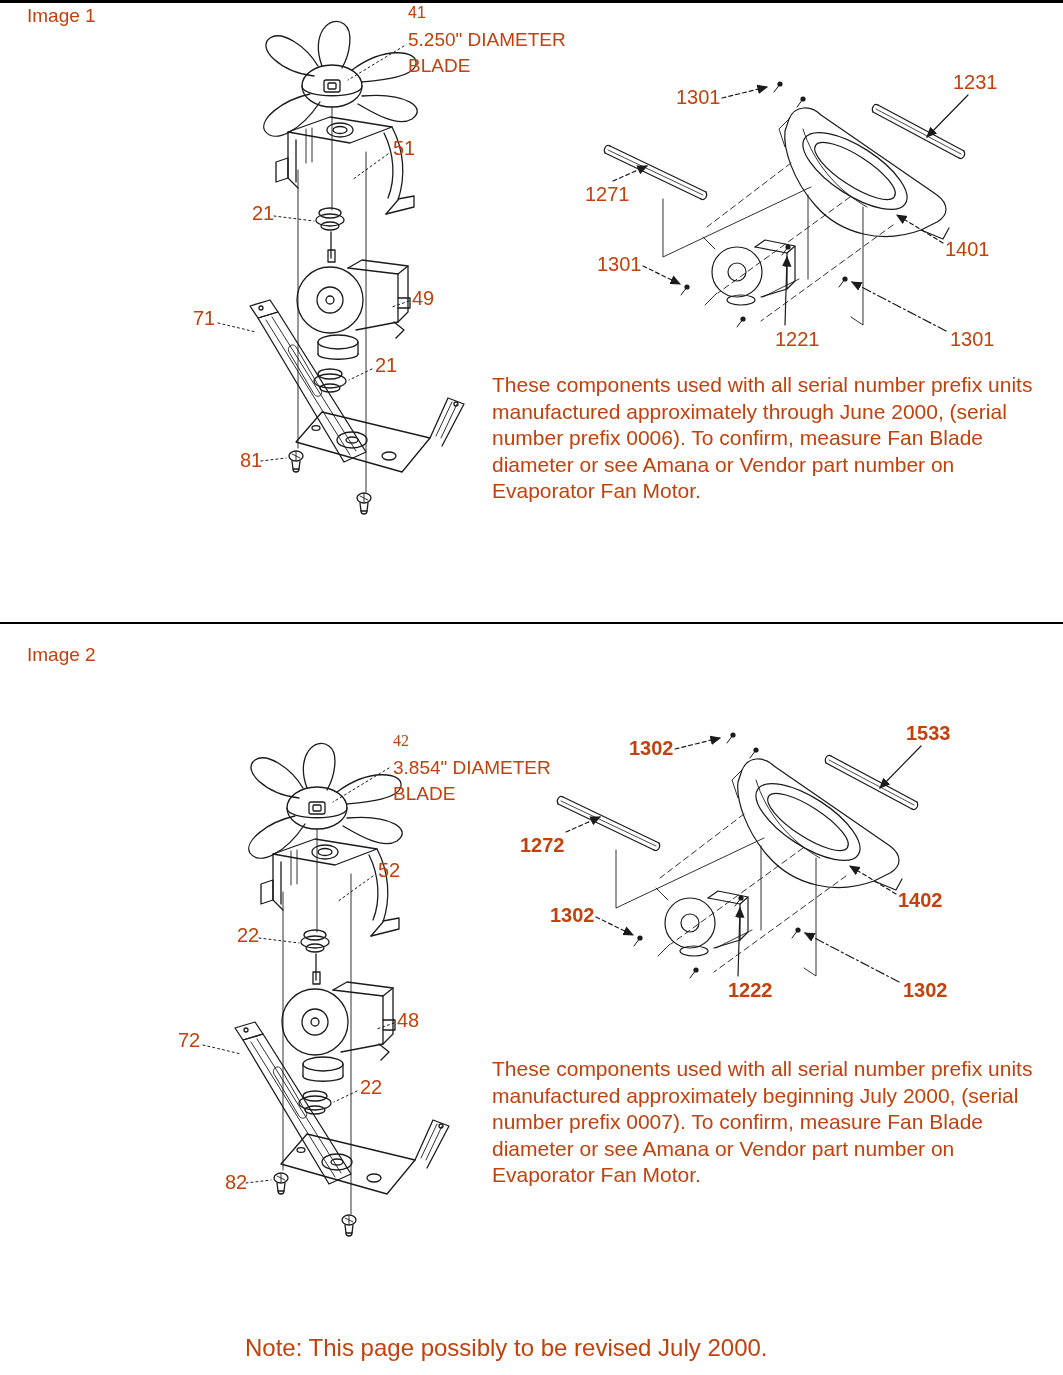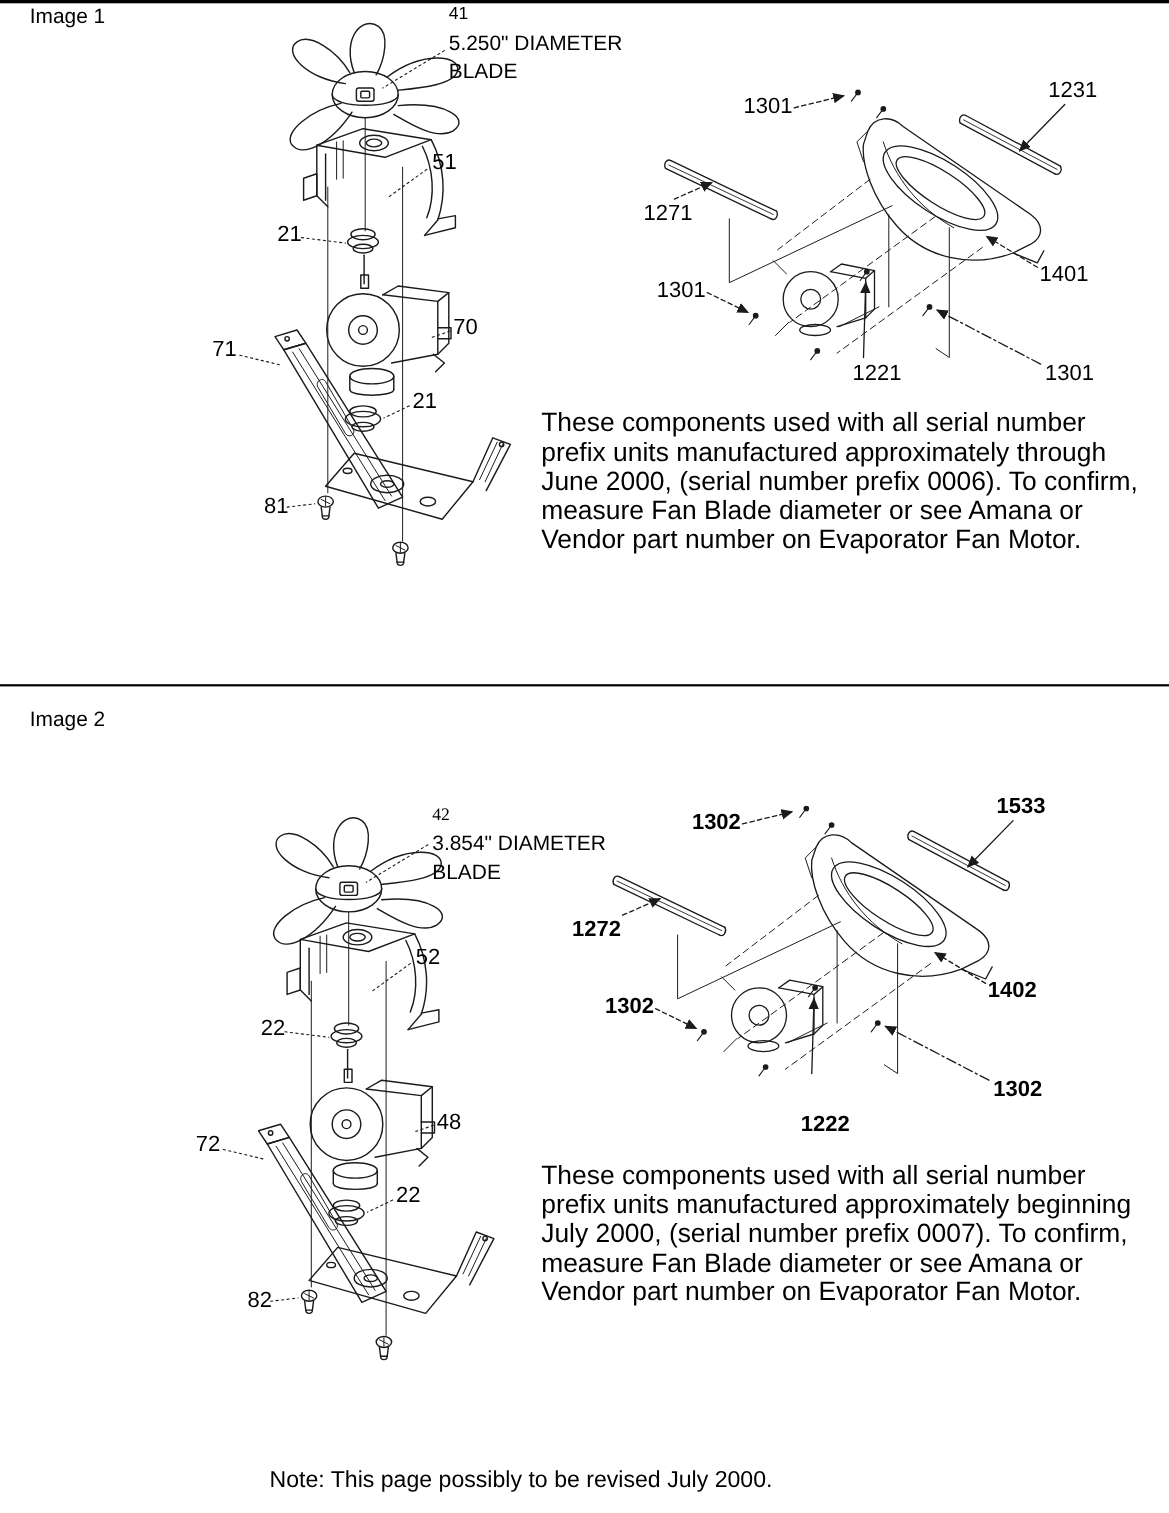--- a/index.html
+++ b/index.html
@@ -1,30 +1,30 @@
 <!DOCTYPE html>
 <html><head>
 <meta charset="utf-8">
 <style>
   html,body{margin:0;padding:0;background:#ffffff;}
   .page{
     position:relative;width:1063px;height:1375px;background:#ffffff;
-    font-family:"Liberation Sans","DejaVu Sans",sans-serif;color:#000000;
+    font-family:"Liberation Sans","DejaVu Sans",sans-serif;color:#c2410c;
     overflow:hidden;
   }
   .top-rule{position:absolute;left:0;top:0;width:1063px;height:3px;background:#000;}
   .divider{position:absolute;left:0;top:622px;width:1063px;height:2px;background:#000;}
   .section-label{position:absolute;font-size:19px;font-weight:400;}
   .sec{position:absolute;}
   .sec svg{position:absolute;left:0;top:0;}
   .callout{position:absolute;font-size:20px;line-height:20px;white-space:nowrap;}
   .blade-num{position:absolute;font-size:16px;line-height:22px;}
   .blade-desc{position:absolute;font-size:19px;line-height:26px;width:190px;}
-  .para{position:absolute;width:548px;font-size:24px;line-height:26.5px;}
-  .footer-note{position:absolute;font-size:21px;}
+  .para{position:absolute;width:548px;font-size:21px;line-height:26.5px;}
+  .footer-note{position:absolute;font-size:24px;}
 </style>
 </head>
 <body>
 
 <svg width="0" height="0" style="position:absolute">
   <defs>
     <marker id="ah" markerWidth="9" markerHeight="9" refX="8" refY="4" orient="auto">
       <path d="M0,0 L9,4 L0,8 Z" fill="#1b1b1b"></path>
     </marker>
 
@@ -182,21 +182,21 @@
   <div class="section-label" style="left:27px;top:5px;">Image 1</div>
 
   <div class="sec" style="left:180px;top:0;width:430px;height:530px;">
     <svg width="430" height="530" viewBox="0 0 430 530">
         <use href="#fan-asm"></use>
       </svg>
     <div class="blade-num" style="left:228px;top:2px;">41</div>
     <div class="blade-desc" style="left:228px;top:27px;">5.250" DIAMETER BLADE</div>
     <div class="callout" style="left:213px;top:138px;">51</div>
     <div class="callout" style="left:72px;top:203px;">21</div>
-    <div class="callout" style="left:232px;top:288px;">70</div>
+    <div class="callout" style="left:232px;top:288px;">49</div>
     <div class="callout" style="left:13px;top:308px;">71</div>
     <div class="callout" style="left:195px;top:355px;">21</div>
     <div class="callout" style="left:60px;top:450px;">81</div>
   </div>
 
   <div class="sec" style="left:555px;top:35px;width:508px;height:312px;margin-top:32px;">
     <svg width="508" height="312" viewBox="0 0 508 312">
         <use href="#shroud-asm"></use>
       </svg>
     <div class="callout" style="left:121px;top:20px;">1301</div>
@@ -230,20 +230,20 @@
 
   <div class="sec" style="left:508px;top:718px;width:508px;height:312px;font-weight:bold;">
     <svg width="508" height="312" viewBox="0 0 508 312">
         <use href="#shroud-asm"></use>
       </svg>
     <div class="callout" style="left:121px;top:20px;">1302</div>
     <div class="callout" style="left:398px;top:5px;">1533</div>
     <div class="callout" style="left:12px;top:117px;">1272</div>
     <div class="callout" style="left:42px;top:187px;">1302</div>
     <div class="callout" style="left:390px;top:172px;">1402</div>
-    <div class="callout" style="left:220px;top:262px;margin-top:32px;">1222</div>
+    <div class="callout" style="left:220px;top:262px;">1222</div>
     <div class="callout" style="left:395px;top:262px;">1302</div>
   </div>
 
   <div class="para" style="left:492px;top:1056px;">These components used with all serial number prefix units manufactured approximately beginning July 2000, (serial number prefix 0007). To confirm, measure Fan Blade diameter or see Amana or Vendor part number on Evaporator Fan Motor.</div>
 
   <div class="footer-note" style="left:245px;top:1334px;">Note: This page possibly to be revised July 2000.</div>
 </div>
 
 </body></html>

